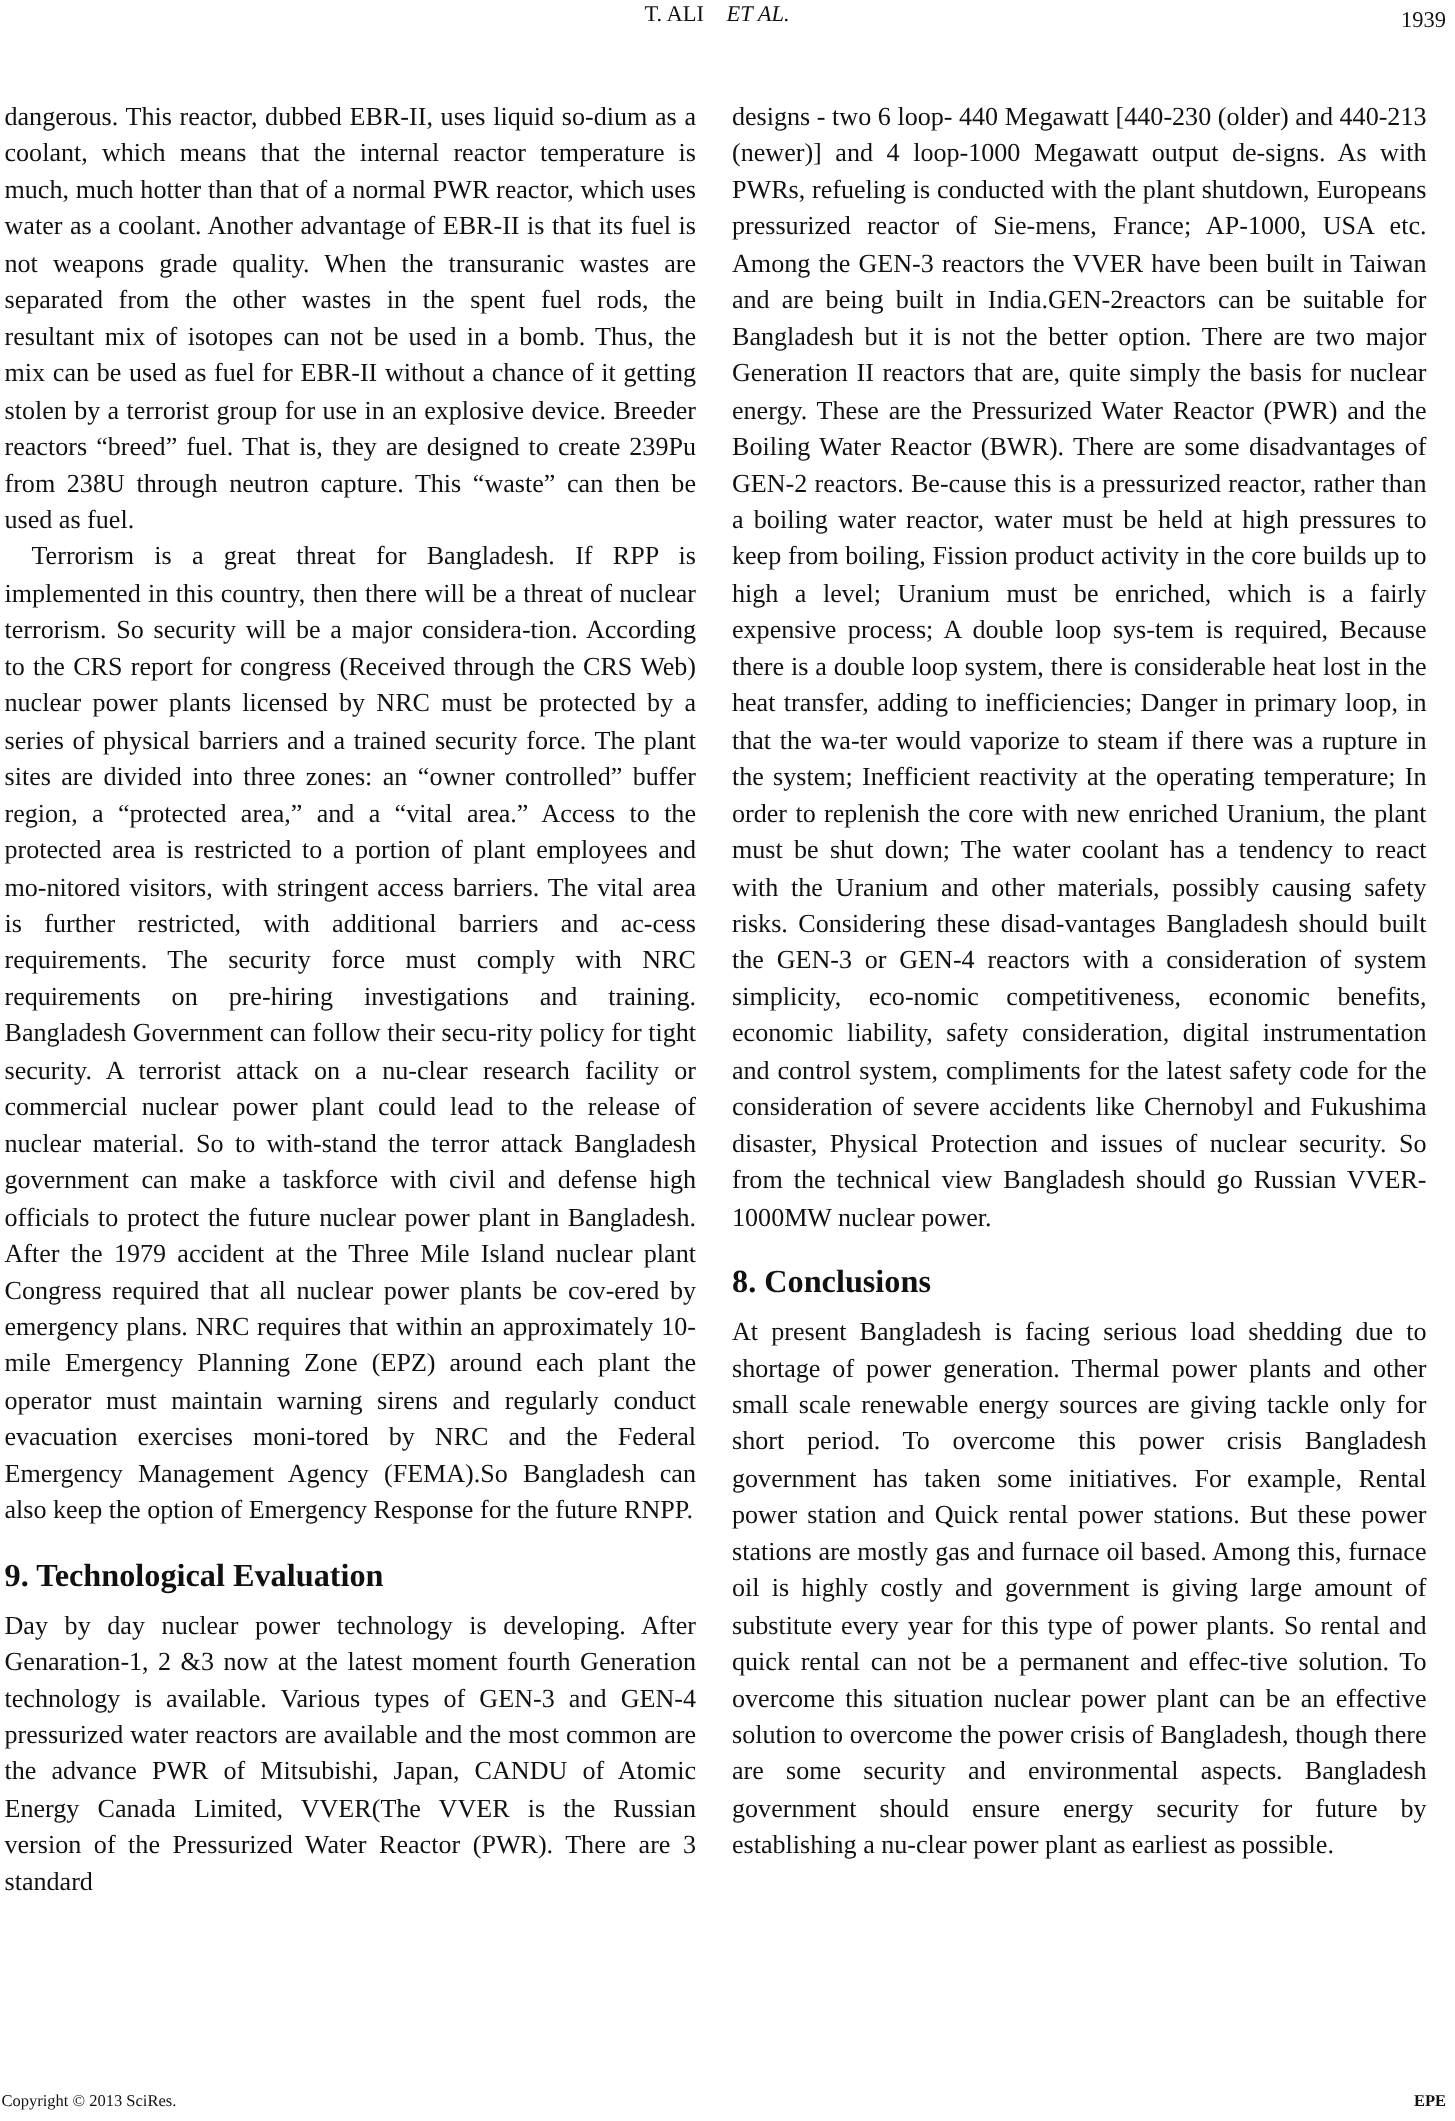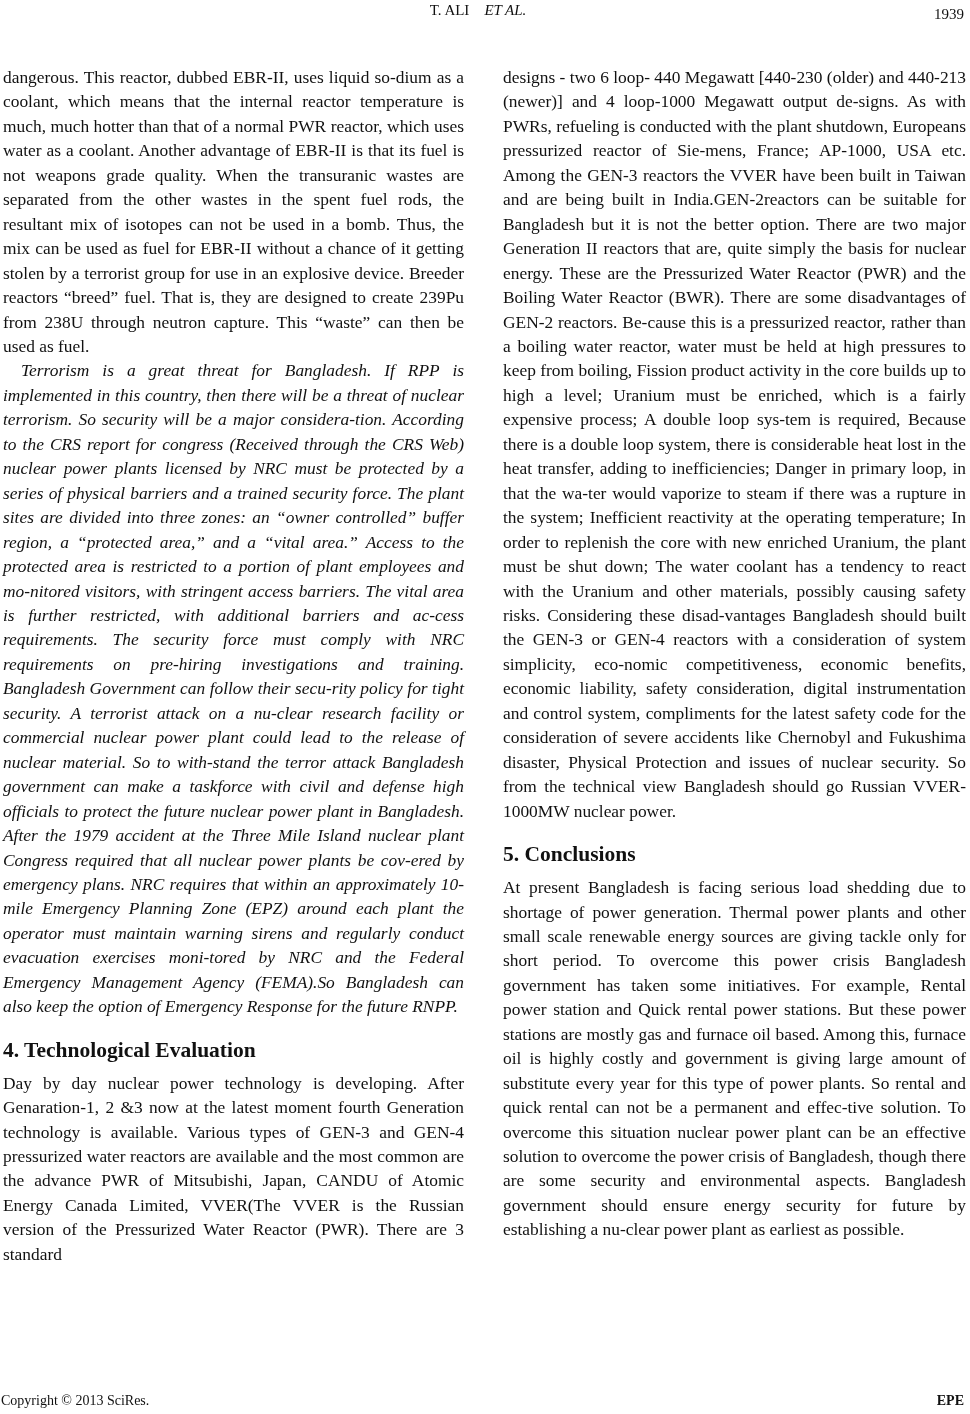--- a/index.html
+++ b/index.html
@@ -18,55 +18,55 @@
   .running-head .authors .etal { font-style: italic; }
   .running-head .page-num {
     position: absolute; right: 6px; top: 4px;
   }
   .col {
     position: absolute; top: 65px;
     font-size: 17.4px; line-height: 24.45px;
     text-align: justify; hyphens: manual;
   }
   .col.left { left: 3px; width: 461px; }
-  .col.right { left: 503px; width: 463px; }
+  .col.right { left: 488px; width: 463px; }
   .col p { margin: 0; }
-  .col p.indent { text-indent: 18px; font-style: italic; }
+  .col p.indent { text-indent: 18px; }
   .col h2 {
     font-family: "Liberation Serif", "DejaVu Serif", serif;
     font-weight: bold; font-size: 21.5px; line-height: 26px;
     margin: 18px 0 8px 0;
   }
   .footer {
     position: absolute; top: 1392px; left: 0; width: 970px; height: 20px;
-    font-size: 14px; line-height: 18px;
+    font-size: 11px; line-height: 18px;
   }
   .footer .copyright { position: absolute; left: 1px; top: 0; }
   .footer .journal { position: absolute; right: 6px; top: 0; font-weight: bold; }
 </style>
 </head>
 <body>
 
 <div class="running-head">
   <div class="authors">
     <span>T. ALI</span>
     &nbsp;&nbsp;&nbsp;<span class="etal">ET AL.</span>
   </div>
   <div class="page-num">1939</div>
 </div>
 
 <div class="col left">
   <p>dangerous. This reactor, dubbed EBR-II, uses liquid so-dium as a coolant, which means that the internal reactor temperature is much, much hotter than that of a normal PWR reactor, which uses water as a coolant. Another advantage of EBR-II is that its fuel is not weapons grade quality. When the transuranic wastes are separated from the other wastes in the spent fuel rods, the resultant mix of isotopes can not be used in a bomb. Thus, the mix can be used as fuel for EBR-II without a chance of it getting stolen by a terrorist group for use in an explosive device. Breeder reactors “breed” fuel. That is, they are designed to create 239Pu from 238U through neutron capture. This “waste” can then be used as fuel.</p>
   <p class="indent">Terrorism is a great threat for Bangladesh. If RPP is implemented in this country, then there will be a threat of nuclear terrorism. So security will be a major considera-tion. According to the CRS report for congress (Received through the CRS Web) nuclear power plants licensed by NRC must be protected by a series of physical barriers and a trained security force. The plant sites are divided into three zones: an “owner controlled” buffer region, a “protected area,” and a “vital area.” Access to the protected area is restricted to a portion of plant employees and mo-nitored visitors, with stringent access barriers. The vital area is further restricted, with additional barriers and ac-cess requirements. The security force must comply with NRC requirements on pre-hiring investigations and training. Bangladesh Government can follow their secu-rity policy for tight security. A terrorist attack on a nu-clear research facility or commercial nuclear power plant could lead to the release of nuclear material. So to with-stand the terror attack Bangladesh government can make a taskforce with civil and defense high officials to protect the future nuclear power plant in Bangladesh. After the 1979 accident at the Three Mile Island nuclear plant Congress required that all nuclear power plants be cov-ered by emergency plans. NRC requires that within an approximately 10-mile Emergency Planning Zone (EPZ) around each plant the operator must maintain warning sirens and regularly conduct evacuation exercises moni-tored by NRC and the Federal Emergency Management Agency (FEMA).So Bangladesh can also keep the option of Emergency Response for the future RNPP.</p>
-  <h2>4. Technological Evaluation</h2>
+  <h2>9. Technological Evaluation</h2>
   <p>Day by day nuclear power technology is developing. After Genaration-1, 2 &amp;3 now at the latest moment fourth Generation technology is available. Various types of GEN-3 and GEN-4 pressurized water reactors are available and the most common are the advance PWR of Mitsubishi, Japan, CANDU of Atomic Energy Canada Limited, VVER(The VVER is the Russian version of the Pressurized Water Reactor (PWR). There are 3 standard</p>
 </div>
 
 <div class="col right">
   <p>designs - two 6 loop- 440 Megawatt [440-230 (older) and 440-213 (newer)] and 4 loop-1000 Megawatt output de-signs. As with PWRs, refueling is conducted with the plant shutdown, Europeans pressurized reactor of Sie-mens, France; AP-1000, USA etc. Among the GEN-3 reactors the VVER have been built in Taiwan and are being built in India.GEN-2reactors can be suitable for Bangladesh but it is not the better option. There are two major Generation II reactors that are, quite simply the basis for nuclear energy. These are the Pressurized Water Reactor (PWR) and the Boiling Water Reactor (BWR). There are some disadvantages of GEN-2 reactors. Be-cause this is a pressurized reactor, rather than a boiling water reactor, water must be held at high pressures to keep from boiling, Fission product activity in the core builds up to high a level; Uranium must be enriched, which is a fairly expensive process; A double loop sys-tem is required, Because there is a double loop system, there is considerable heat lost in the heat transfer, adding to inefficiencies; Danger in primary loop, in that the wa-ter would vaporize to steam if there was a rupture in the system; Inefficient reactivity at the operating temperature; In order to replenish the core with new enriched Uranium, the plant must be shut down; The water coolant has a tendency to react with the Uranium and other materials, possibly causing safety risks. Considering these disad-vantages Bangladesh should built the GEN-3 or GEN-4 reactors with a consideration of system simplicity, eco-nomic competitiveness, economic benefits, economic liability, safety consideration, digital instrumentation and control system, compliments for the latest safety code for the consideration of severe accidents like Chernobyl and Fukushima disaster, Physical Protection and issues of nuclear security. So from the technical view Bangladesh should go Russian VVER-1000MW nuclear power.</p>
-  <h2>5. Conclusions</h2>
+  <h2>8. Conclusions</h2>
   <p>At present Bangladesh is facing serious load shedding due to shortage of power generation. Thermal power plants and other small scale renewable energy sources are giving tackle only for short period. To overcome this power crisis Bangladesh government has taken some initiatives. For example, Rental power station and Quick rental power stations. But these power stations are mostly gas and furnace oil based. Among this, furnace oil is highly costly and government is giving large amount of substitute every year for this type of power plants. So rental and quick rental can not be a permanent and effec-tive solution. To overcome this situation nuclear power plant can be an effective solution to overcome the power crisis of Bangladesh, though there are some security and environmental aspects. Bangladesh government should ensure energy security for future by establishing a nu-clear power plant as earliest as possible.</p>
 </div>
 
 <div class="footer">
   <span class="copyright">Copyright © 2013 SciRes.</span>
   <span class="journal">EPE</span>
 </div>
 
 </body></html>

